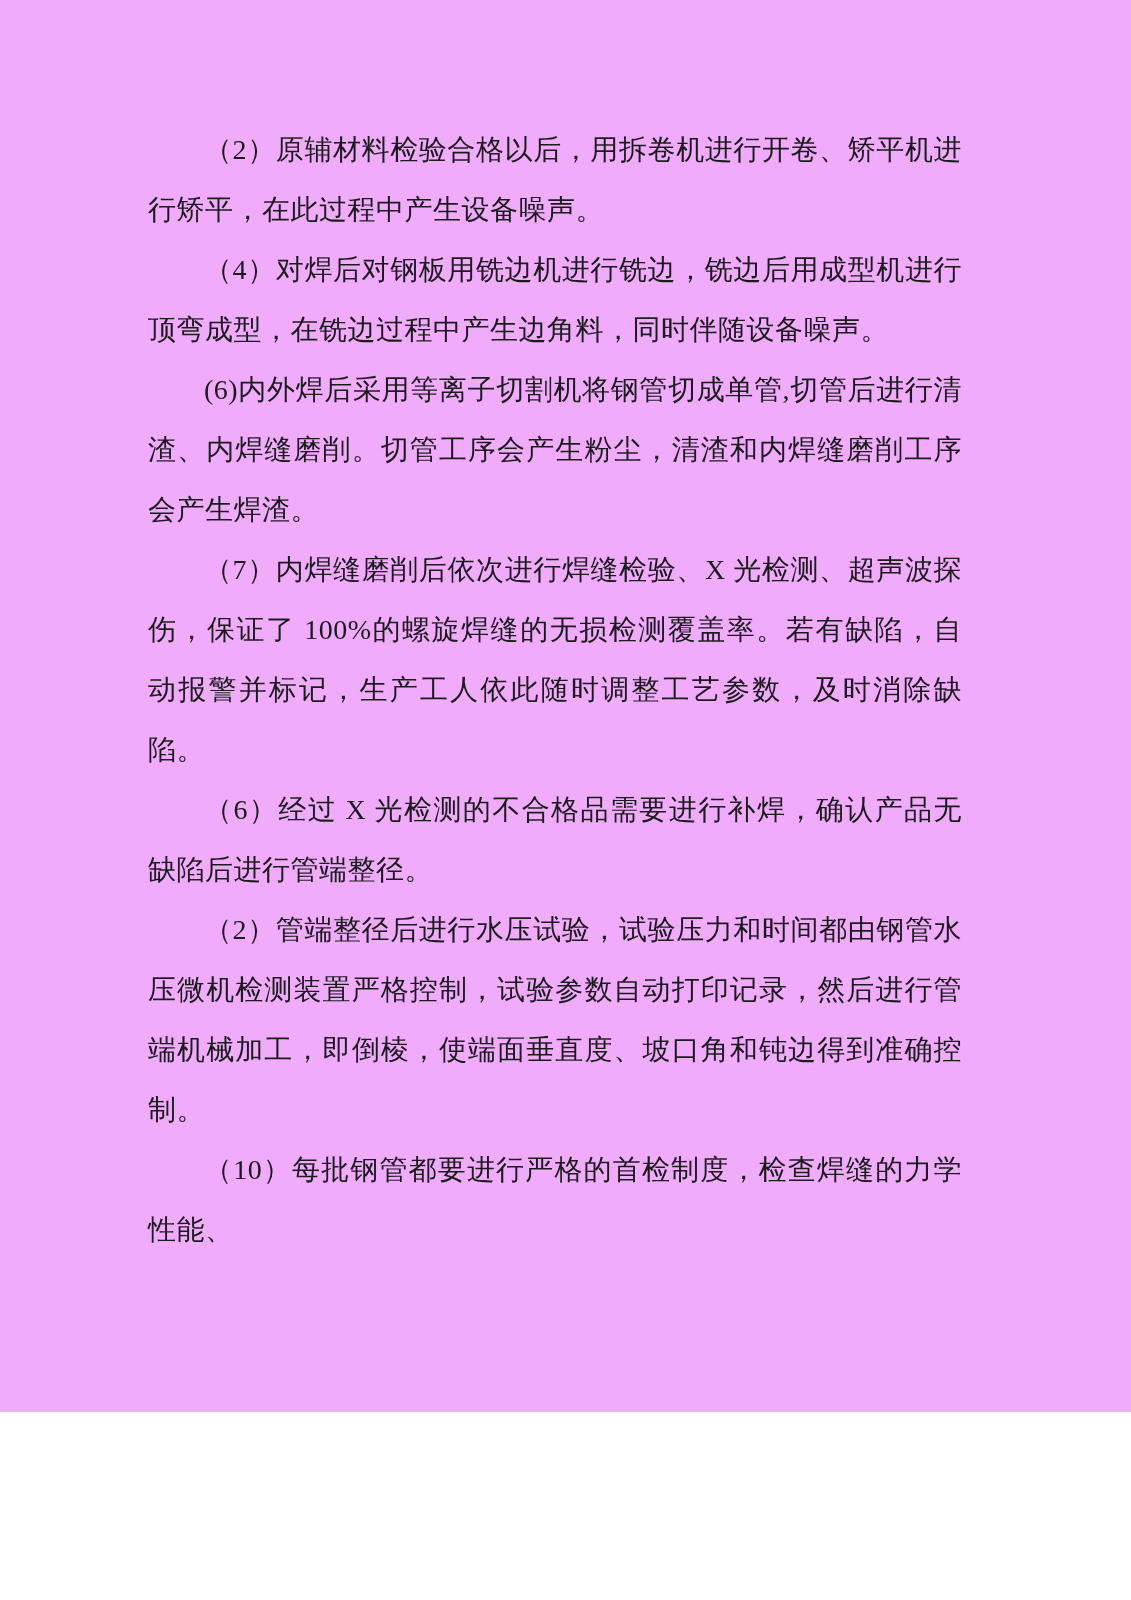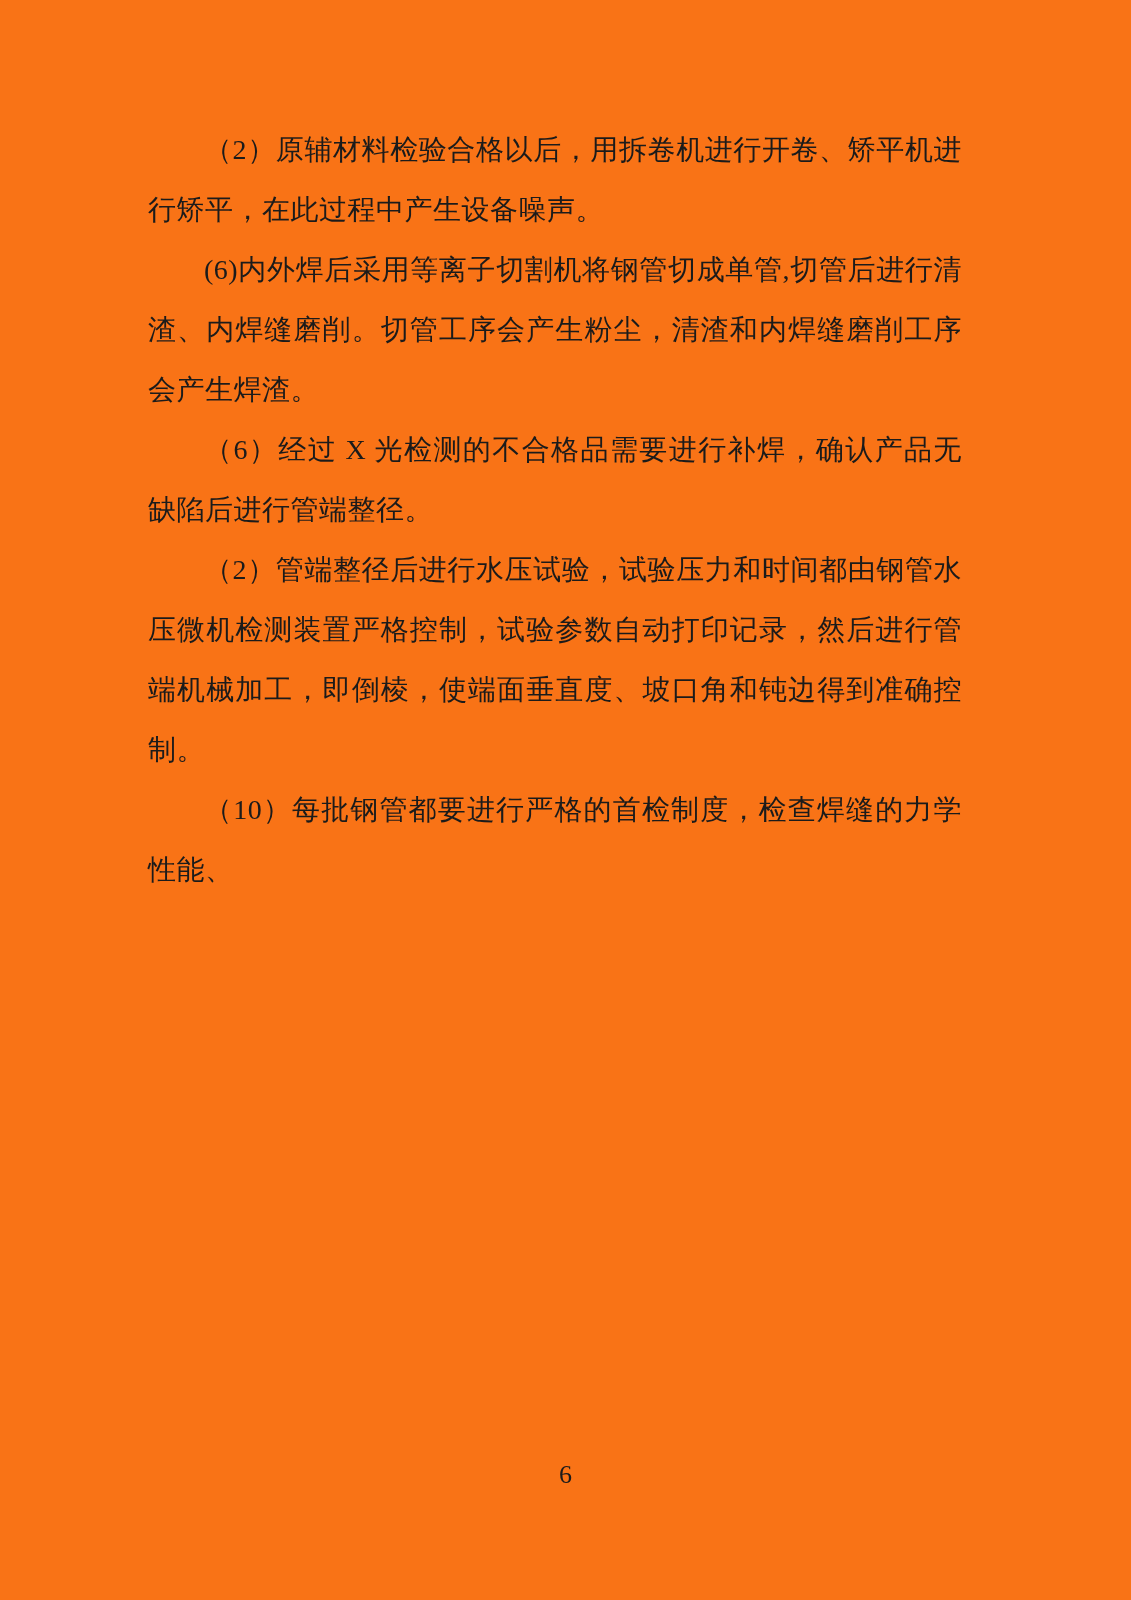--- a/index.html
+++ b/index.html
@@ -3,22 +3,22 @@
 <meta charset="utf-8">
 <style>
   html, body {
     margin: 0;
     padding: 0;
     background: #ffffff;
   }
   .page {
     position: relative;
     width: 1131px;
-    height: 1600px;
-    background: #f97316;
+    height: 1412px;
+    background: #f0abfc;
     overflow: hidden;
     font-family: "Liberation Serif", "DejaVu Serif", serif;
     color: #1b1b1b;
   }
   .content {
     position: absolute;
     left: 148px;
     top: 120px;
     width: 814px;
   }
@@ -43,19 +43,21 @@
     color: #1b1b1b;
   }
 </style>
 </head>
 <body>
 
 <div class="page">
   <div class="content">
 
   <p class="para">（2）原辅材料检验合格以后，用拆卷机进行开卷、矫平机进行矫平，在此过程中产生设备噪声。</p>
+      <p class="para">（4）对焊后对钢板用铣边机进行铣边，铣边后用成型机进行顶弯成型，在铣边过程中产生边角料，同时伴随设备噪声。</p>
       <p class="para">(6)内外焊后采用等离子切割机将钢管切成单管,切管后进行清渣、内焊缝磨削。切管工序会产生粉尘，清渣和内焊缝磨削工序会产生焊渣。</p>
+      <p class="para">（7）内焊缝磨削后依次进行焊缝检验、X 光检测、超声波探伤，保证了 100%的螺旋焊缝的无损检测覆盖率。若有缺陷，自动报警并标记，生产工人依此随时调整工艺参数，及时消除缺陷。</p>
       <p class="para">（6）经过 X 光检测的不合格品需要进行补焊，确认产品无缺陷后进行管端整径。</p>
       <p class="para">（2）管端整径后进行水压试验，试验压力和时间都由钢管水压微机检测装置严格控制，试验参数自动打印记录，然后进行管端机械加工，即倒棱，使端面垂直度、坡口角和钝边得到准确控制。</p>
       <p class="para">（10）每批钢管都要进行严格的首检制度，检查焊缝的力学性能、</p>
     </div>
   <div class="page-footer">6</div>
 </div>
 
 </body></html>

